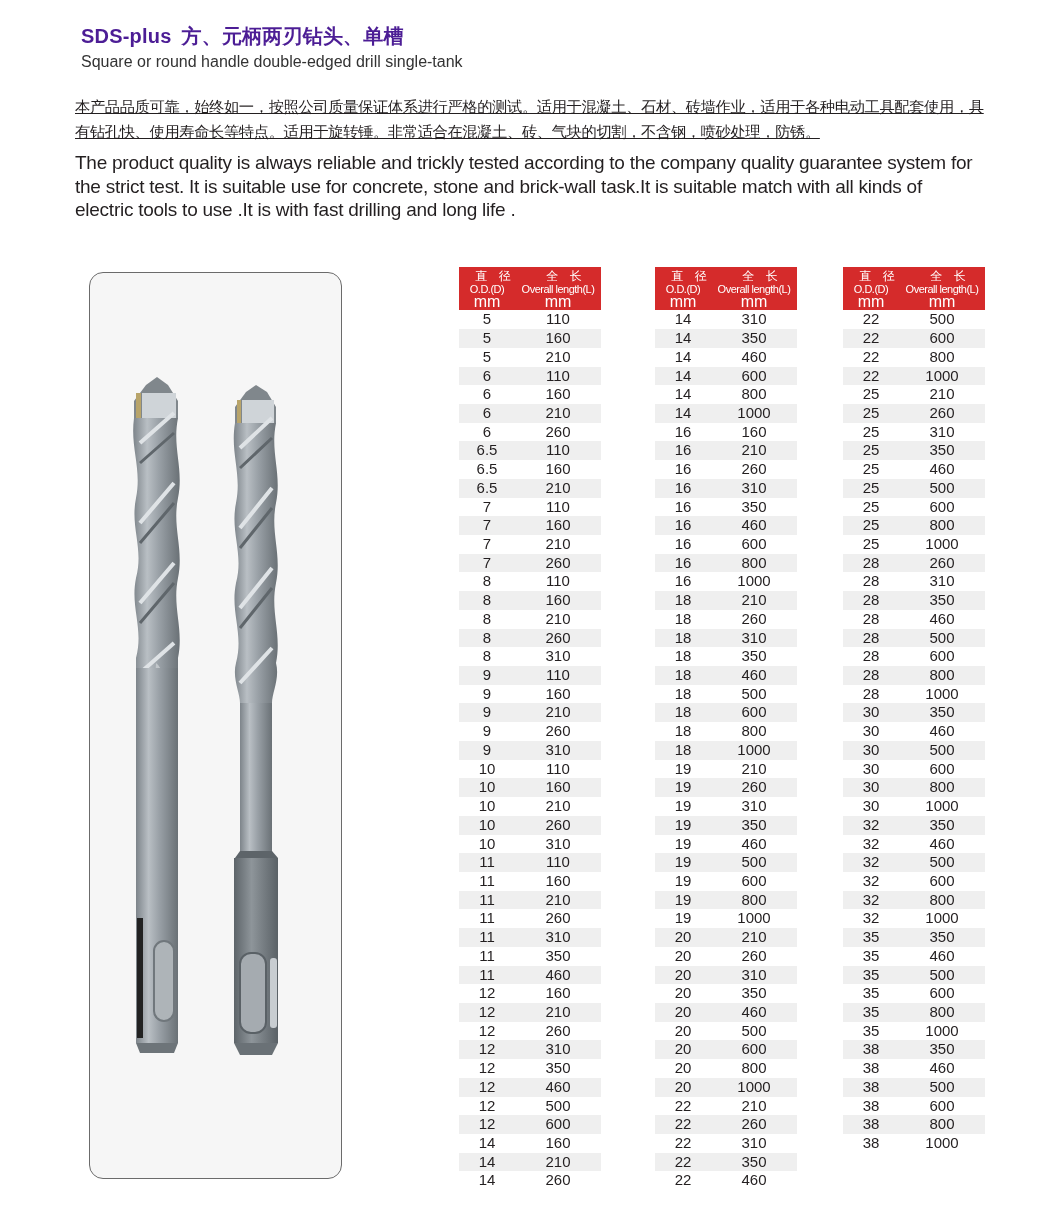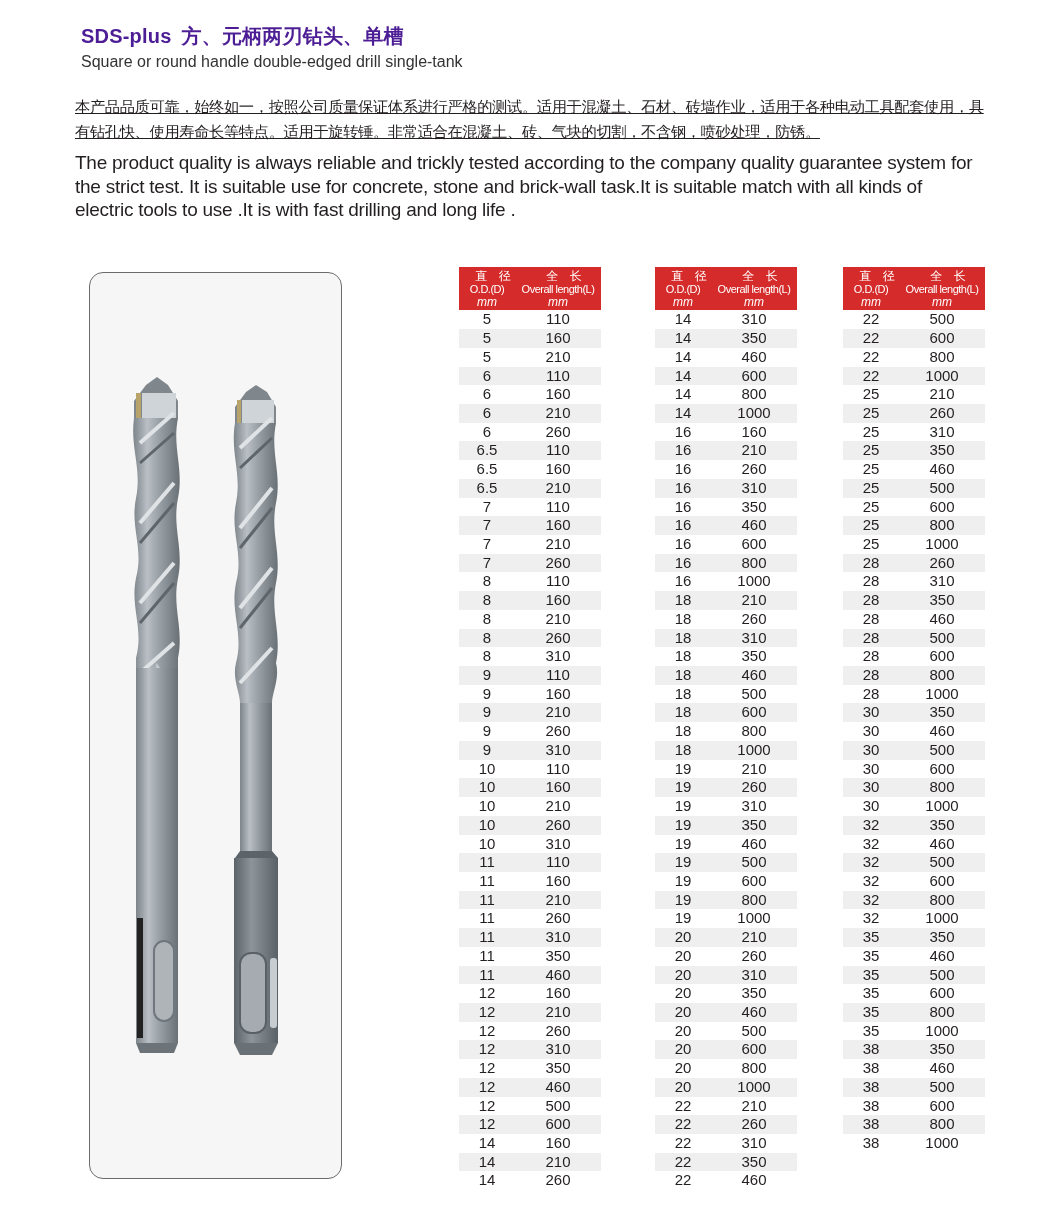--- a/index.html
+++ b/index.html
@@ -13,21 +13,21 @@
   .desc-cn { position: absolute; left: 75px; top: 94px; width: 920px; font-size: 15.3px; line-height: 25px; color: #231f20; letter-spacing: -0.4px; text-decoration: underline; }
   .desc-en { position: absolute; left: 75px; top: 151px; width: 910px; font-size: 19px; line-height: 23.5px; color: #231f20; letter-spacing: -0.25px; }
 
   .panel { position: absolute; left: 89px; top: 272px; width: 253px; height: 907px; border: 1.5px solid #6b6b6b; border-radius: 14px; background: #f6f6f6; overflow: hidden; }
   .panel svg { position: absolute; left: 0; top: 0; }
 
   .spec-table { position: absolute; top: 267px; width: 142px; border-collapse: collapse; table-layout: fixed; }
   .spec-table th { background: #d52b2b; color: #ffffff; font-weight: normal; font-size: 11.5px; line-height: 12.8px; padding: 3px 0 2px 0; vertical-align: top; text-align: center; }
   .spec-table th .hcn { display: block; letter-spacing: 4px; font-size: 12px; padding-left: 16px; }
   .spec-table th .hl { display: block; font-size: 11px; letter-spacing: -0.5px; }
-  .spec-table th .hu { display: block; font-size: 12px; font-style: italic; }
+  .spec-table th .hu { display: block; font-size: 16px; }
   .spec-table td { height: 18.72px; font-size: 15px; text-align: center; color: #231f20; padding: 0; line-height: 18.72px; }
   .spec-table tr:nth-child(even) td { background: #efefef; }
   .spec-table col.c1 { width: 56px; }
   .spec-table col.c2 { width: 86px; }
   #t1 { left: 459px; }
   #t2 { left: 655px; }
   #t3 { left: 843px; }
 </style>
 </head>
 <body>

